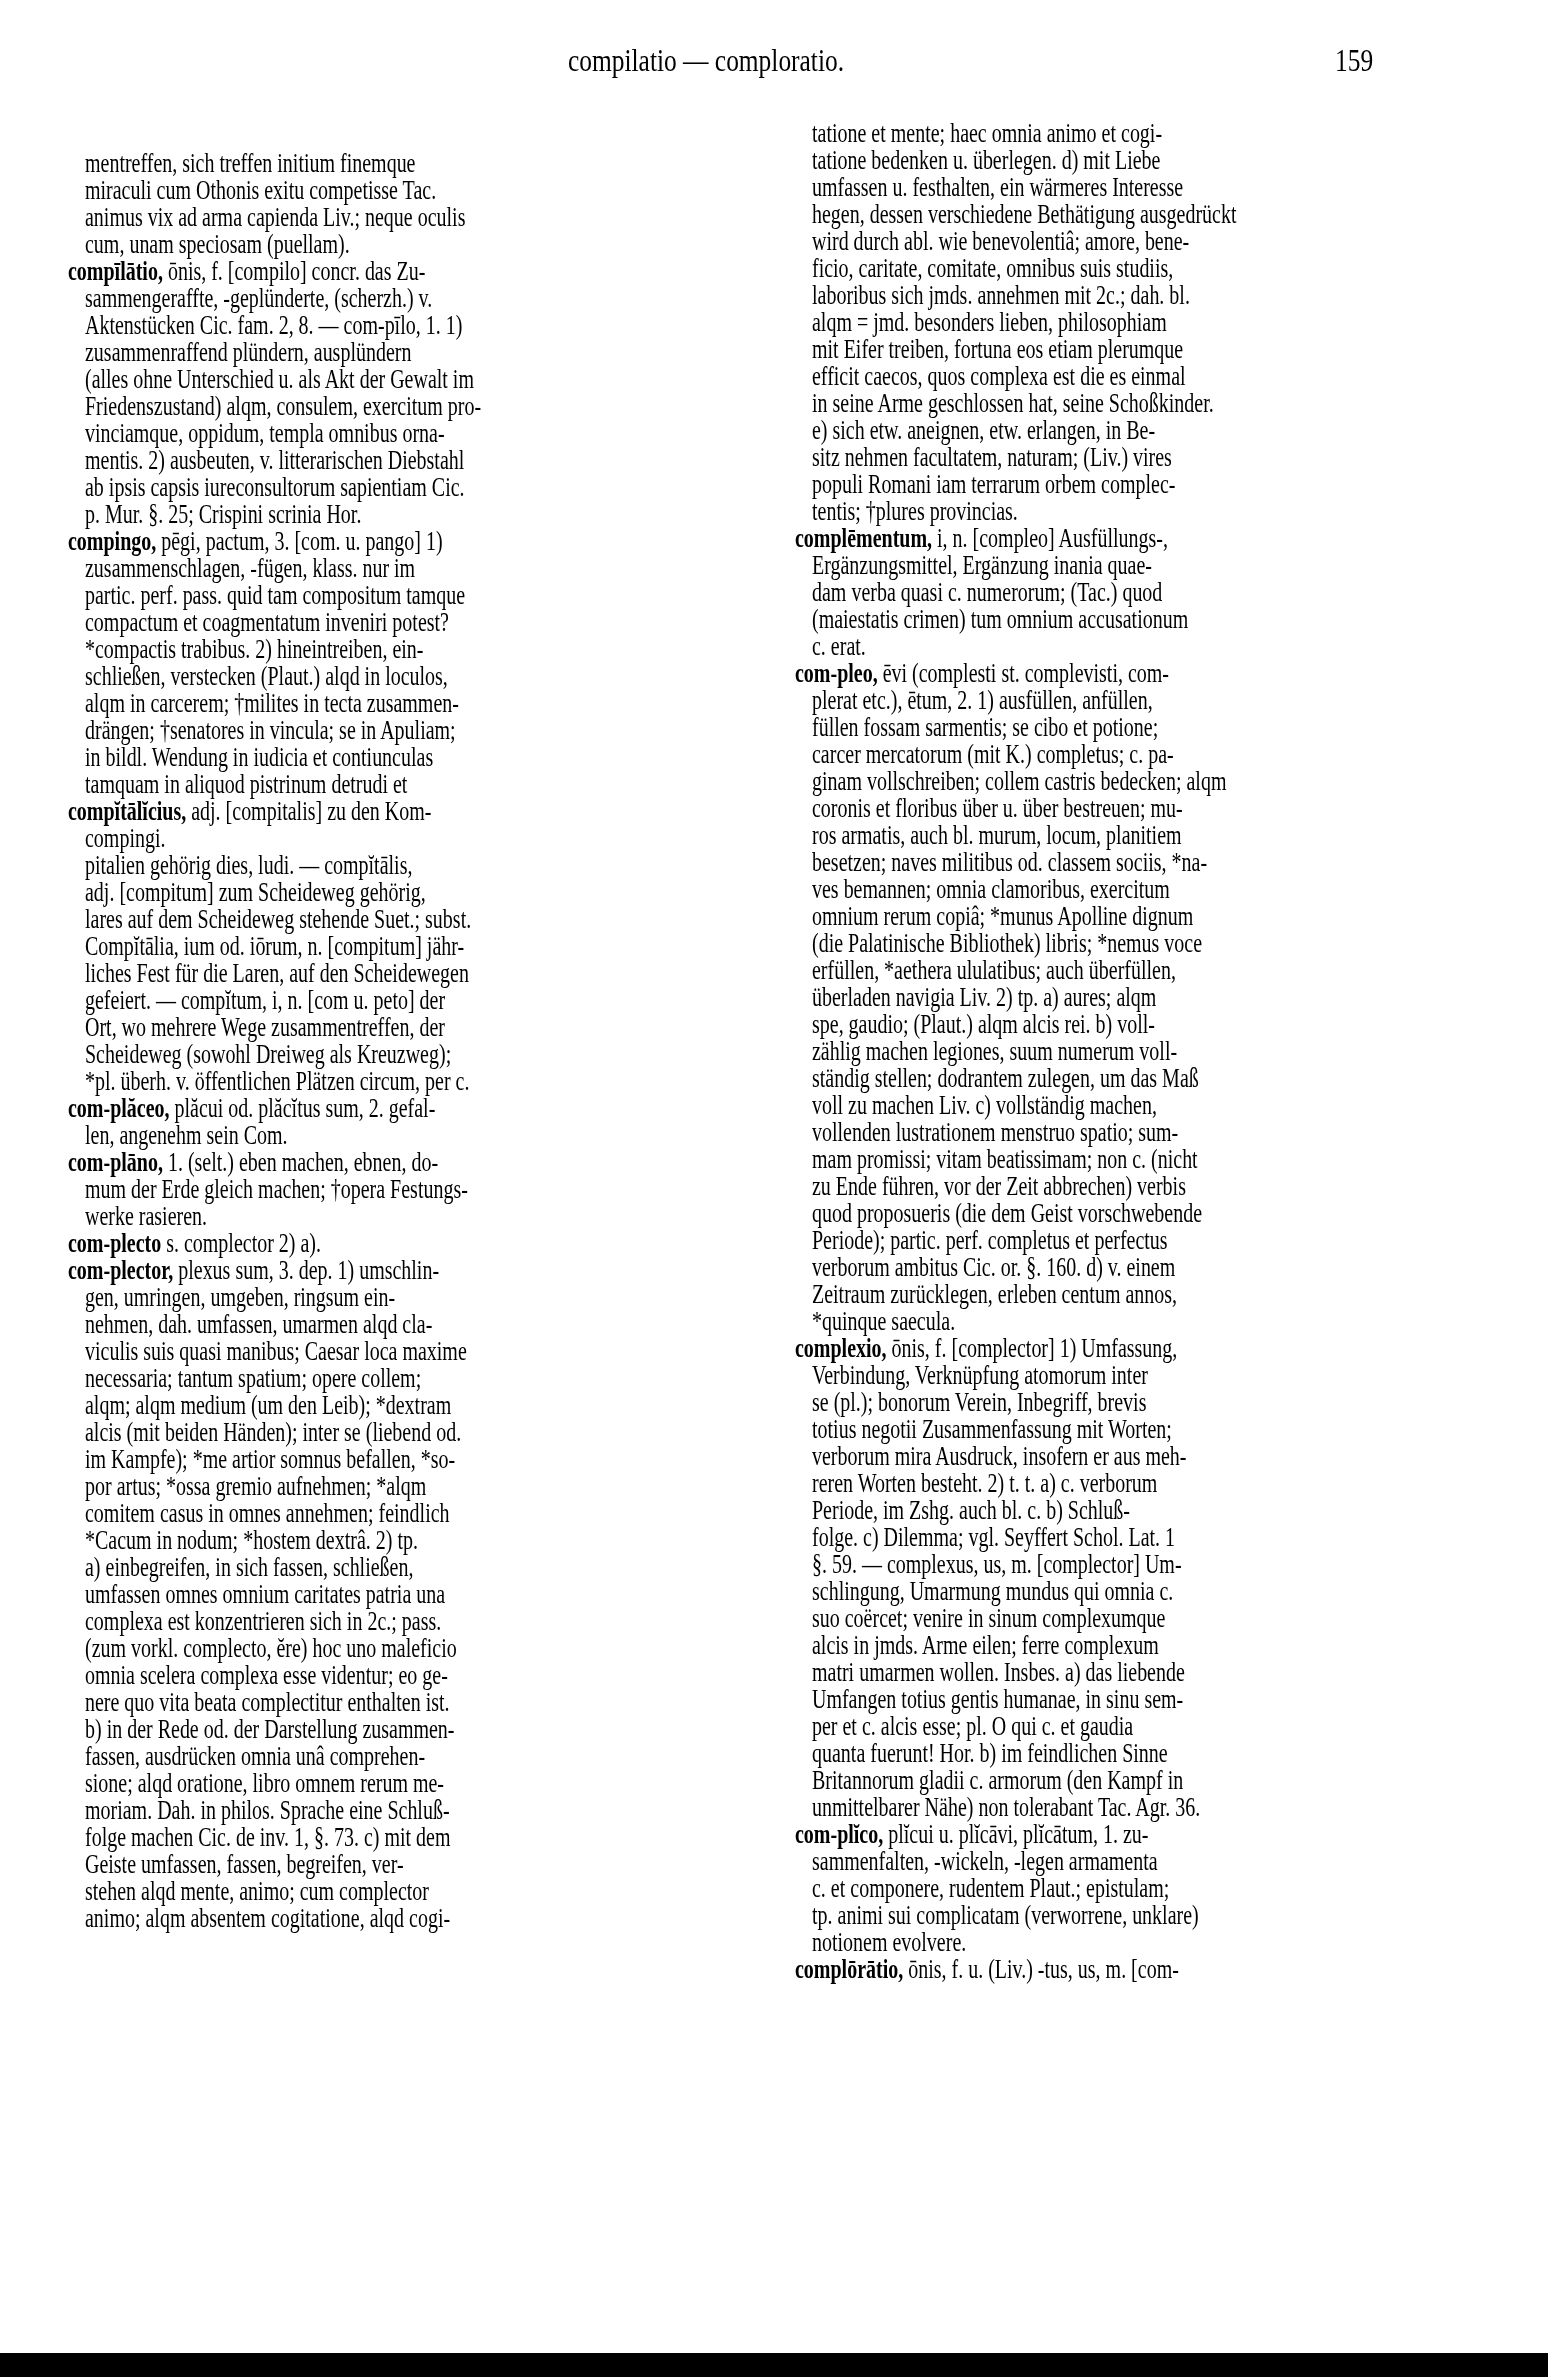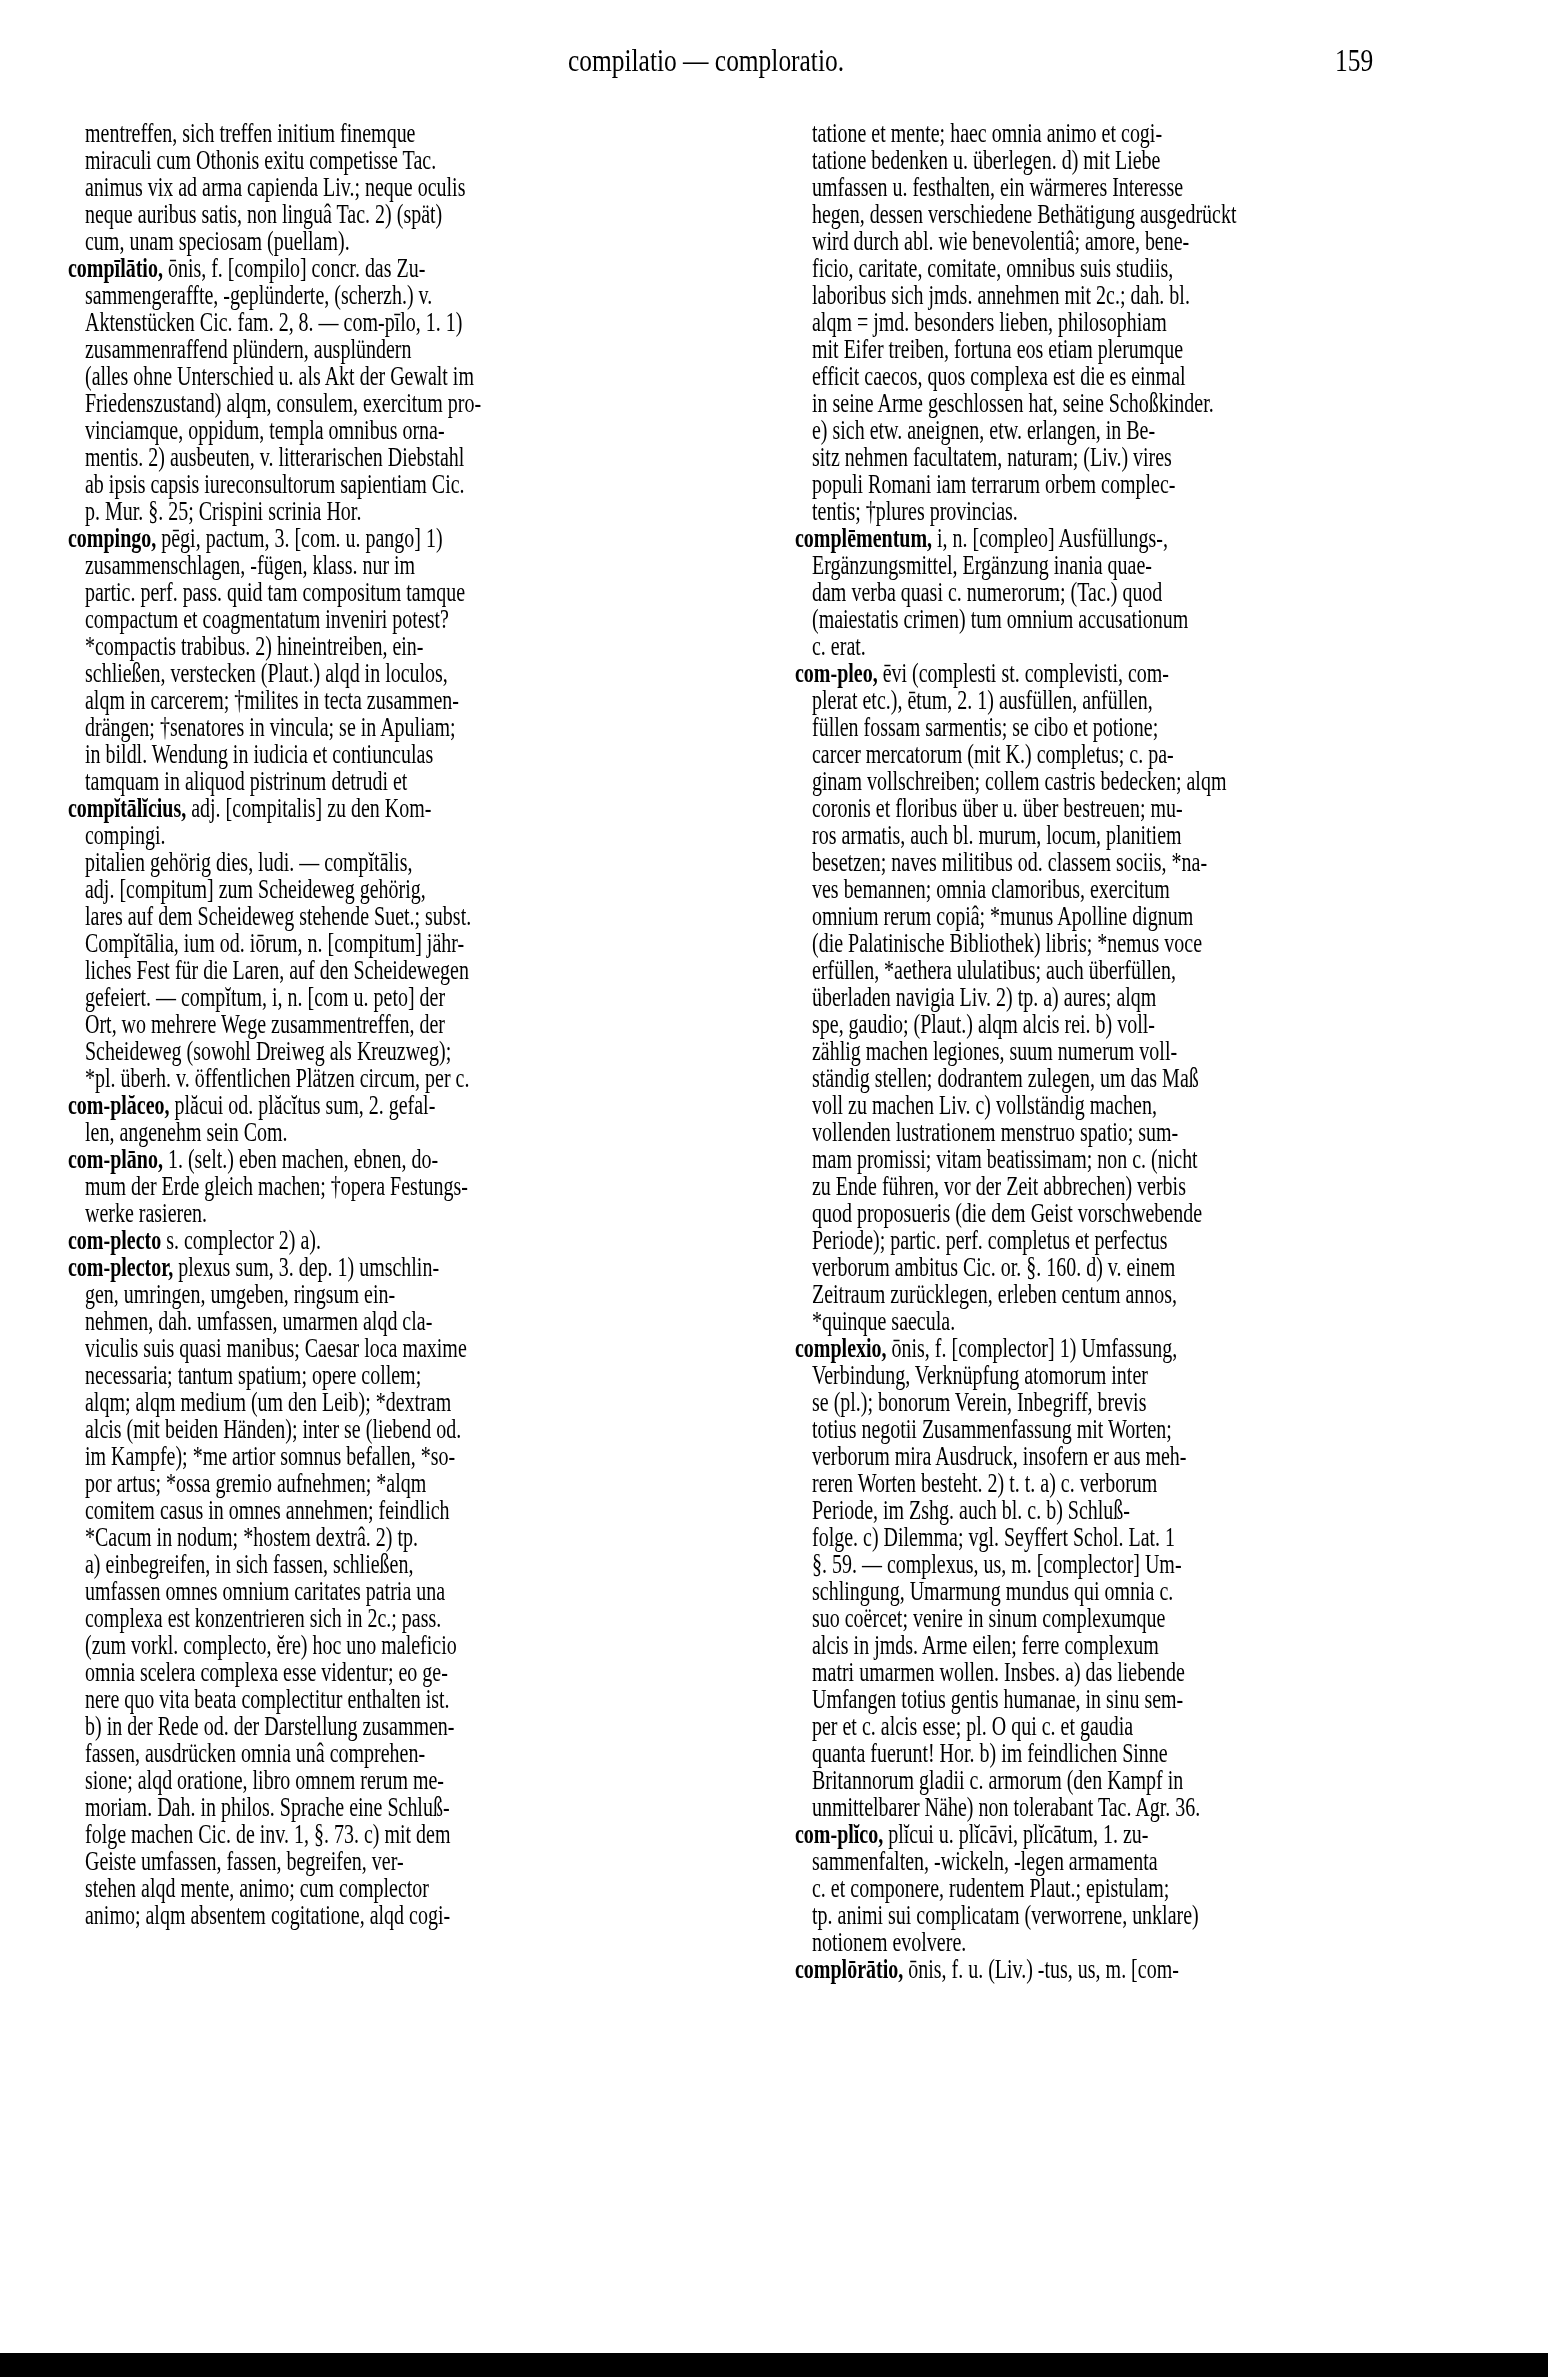--- a/index.html
+++ b/index.html
@@ -2,42 +2,41 @@
 <html style="font-size:14px"><head>
 <meta charset="utf-8">
 <style>
   html, body { margin: 0; padding: 0; background: #ffffff; }
   body { width: 1549px; height: 2377px; position: relative; overflow: hidden;
          font-family: "Liberation Serif", "DejaVu Serif", serif; color: #000; }
   .header { position: absolute; top: 43px; left: 0; width: 1549px; height: 43px; padding-left: 35px; }
   .header-title { position: absolute; left: 568px; top: 0; font-size: 31px; transform: scaleX(0.82); transform-origin: left top; white-space: nowrap; }
   .page-number { position: absolute; left: 1335px; top: 0; font-size: 31px; transform: scaleX(0.82); transform-origin: left top; }
   .column { position: absolute; top: 120px; }
-  .col-left { left: 85px; width: 661px; }
+  .col-left { left: 85px; width: 661px; margin-top: 30px; }
   .col-right { left: 812px; width: 661px; }
   .line { height: 27px; line-height: 27px; font-size: 27px; white-space: nowrap; overflow: visible;
           transform-origin: left center; }
   .line .t { display: inline-block; transform: scaleX(0.74); transform-origin: left center; white-space: nowrap; }
   .line.entry-start .t { margin-left: -17.4px; }
   .hw { font-weight: bold; }
   .bottom-band { position: absolute; left: 0; top: 2353px; width: 1549px; height: 24px; background: #000; }
 </style>
 </head>
 <body>
 
 <div class="header">
   <div class="header-title">compilatio — comploratio.</div>
   <div class="page-number">159</div>
 </div>
 
 <div class="column col-left" id="col-0">
     <div class="line"><span class="t"><span>mentreffen, sich treffen initium finemque</span></span></div>
     <div class="line"><span class="t"><span>miraculi cum Othonis exitu competisse Tac.</span></span></div>
     <div class="line"><span class="t"><span>animus vix ad arma capienda Liv.; neque oculis</span></span></div>
-    <div class="line"><span class="t"><span>neque auribus satis, non linguâ Tac. 2) (spät)</span></span></div>
     <div class="line"><span class="t"><span>cum, unam speciosam (puellam).</span></span></div>
     <div class="line entry-start"><span class="t"><span class="hw">compīlātio,</span><span> ōnis, f. [compilo] concr. das Zu-</span></span></div>
     <div class="line"><span class="t"><span>sammengeraffte, -geplünderte, (scherzh.) v.</span></span></div>
     <div class="line"><span class="t"><span>Aktenstücken Cic. fam. 2, 8. — com-pīlo, 1. 1)</span></span></div>
     <div class="line"><span class="t"><span>zusammenraffend plündern, ausplündern</span></span></div>
     <div class="line"><span class="t"><span>(alles ohne Unterschied u. als Akt der Gewalt im</span></span></div>
     <div class="line"><span class="t"><span>Friedenszustand) alqm, consulem, exercitum pro-</span></span></div>
     <div class="line"><span class="t"><span>vinciamque, oppidum, templa omnibus orna-</span></span></div>
     <div class="line"><span class="t"><span>mentis. 2) ausbeuten, v. litterarischen Diebstahl</span></span></div>
     <div class="line"><span class="t"><span>ab ipsis capsis iureconsultorum sapientiam Cic.</span></span></div>

